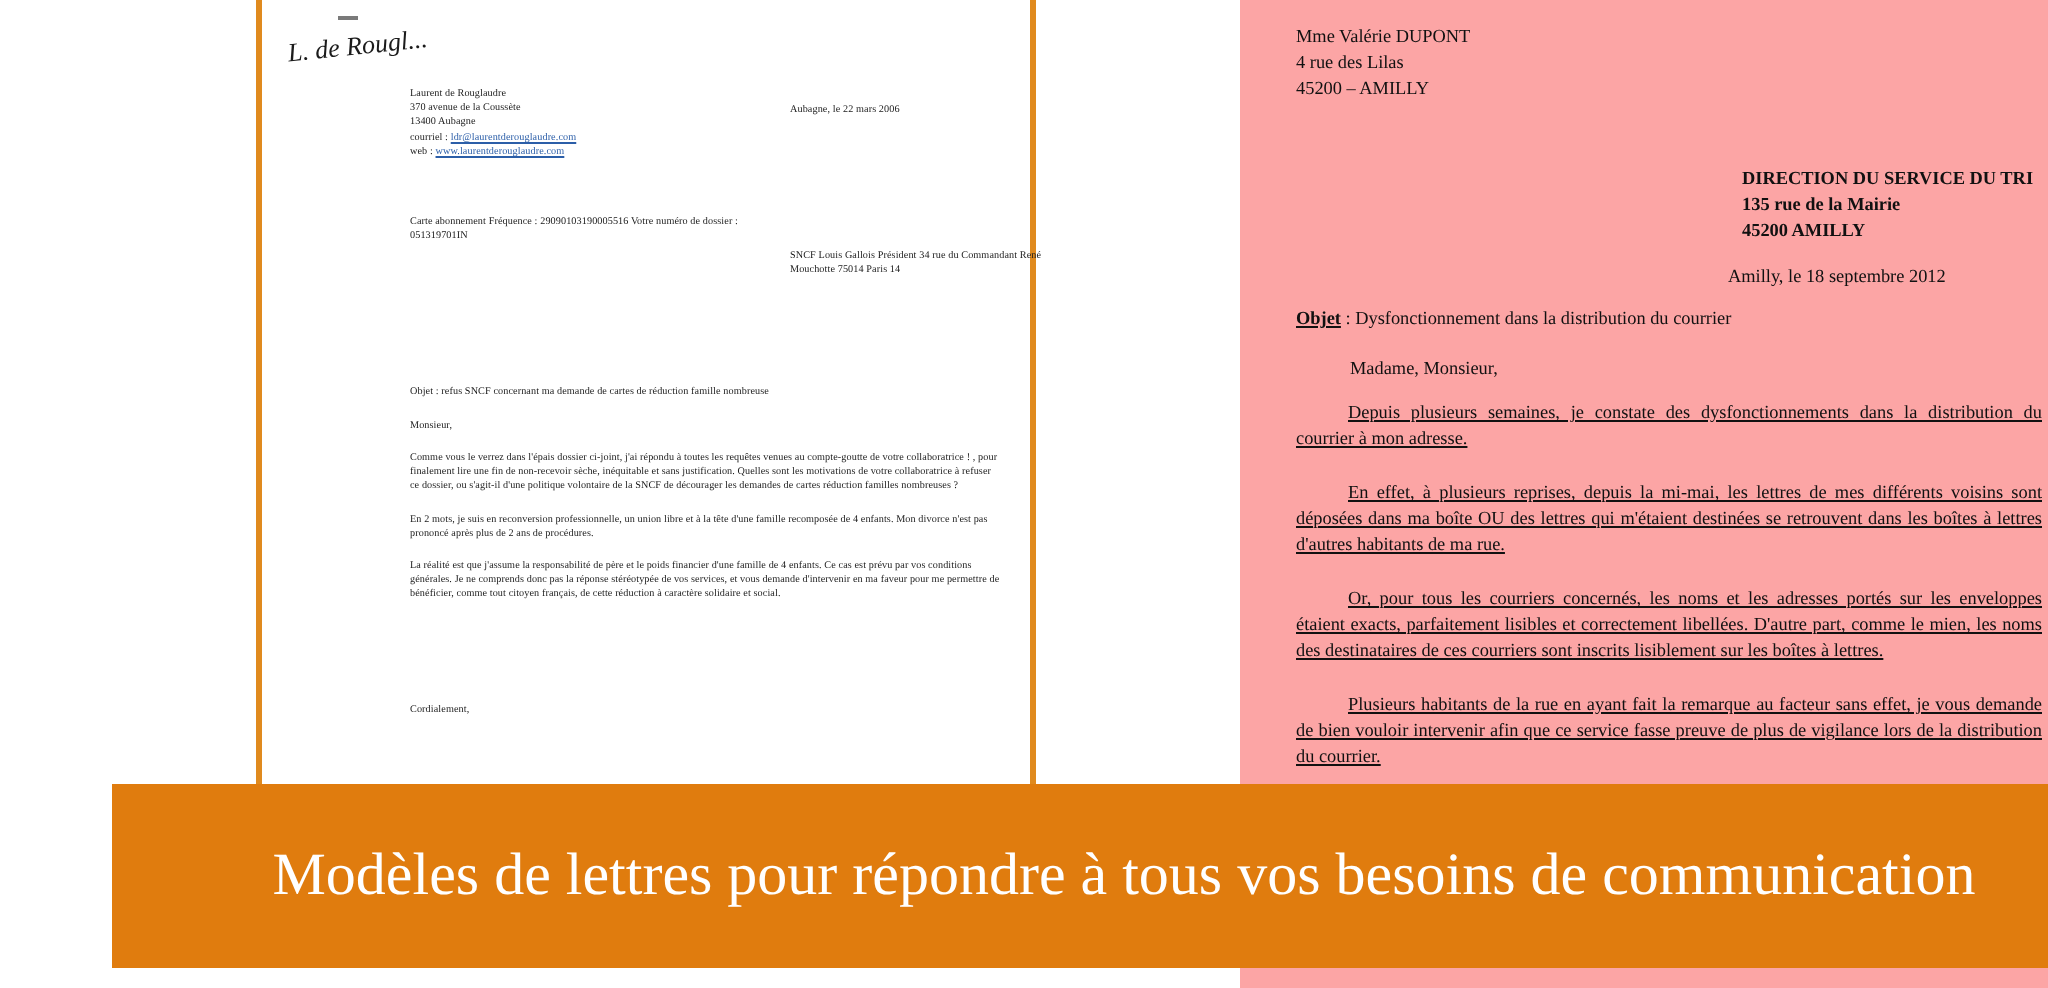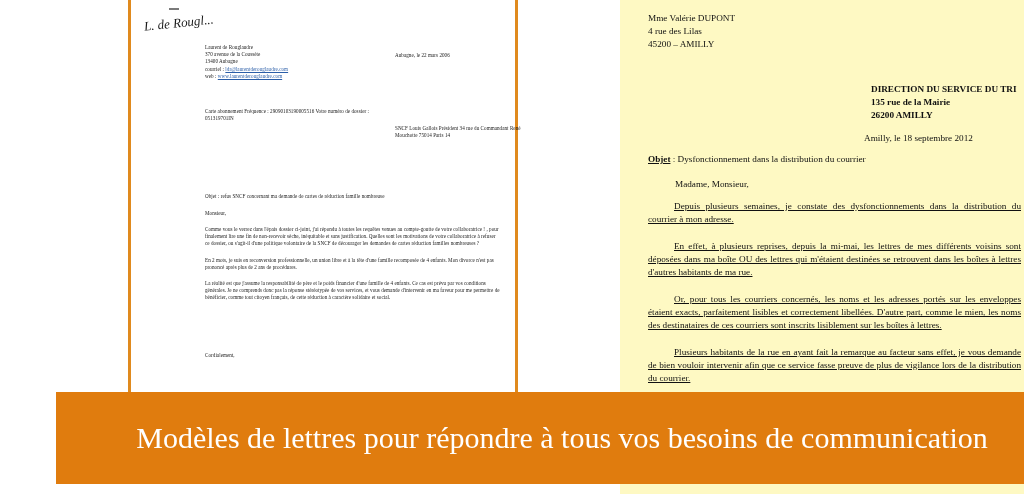--- a/index.html
+++ b/index.html
@@ -76,21 +76,21 @@
     transform: rotate(-6deg);
   }
 
   
   .right-doc {
     position: absolute;
     left: 620px;
     top: 0px;
     width: 404px;
     height: 494px;
-    background: #fef9c3;
+    background: #fca5a5;
   }
   .r-text {
     position: absolute;
     font-family: "Liberation Serif", serif;
     color: #111111;
     font-size: 9.2px;
     line-height: 13px;
   }
   .r-sender { left: 28px; top: 12px; width: 200px; }
   .r-sender .line { display: block; }
@@ -187,21 +187,21 @@
   <div class="right-doc">
     <div class="r-text r-sender">
       <span class="line">Mme Valérie DUPONT</span>
       <span class="line">4 rue des Lilas</span>
       <span class="line">45200 – AMILLY</span>
     </div>
 
     <div class="r-text r-recipient">
       <span class="line">DIRECTION DU SERVICE DU TRI</span>
       <span class="line">135 rue de la Mairie</span>
-      <span class="line">26200 AMILLY</span>
+      <span class="line">45200 AMILLY</span>
     </div>
 
     <div class="r-text r-date">Amilly, le 18 septembre 2012</div>
 
     <div class="r-text r-subject">
       <span class="lbl">Objet</span><span> : Dysfonctionnement dans la distribution du courrier</span>
     </div>
 
     <div class="r-text r-salut">Madame, Monsieur,</div>
 

